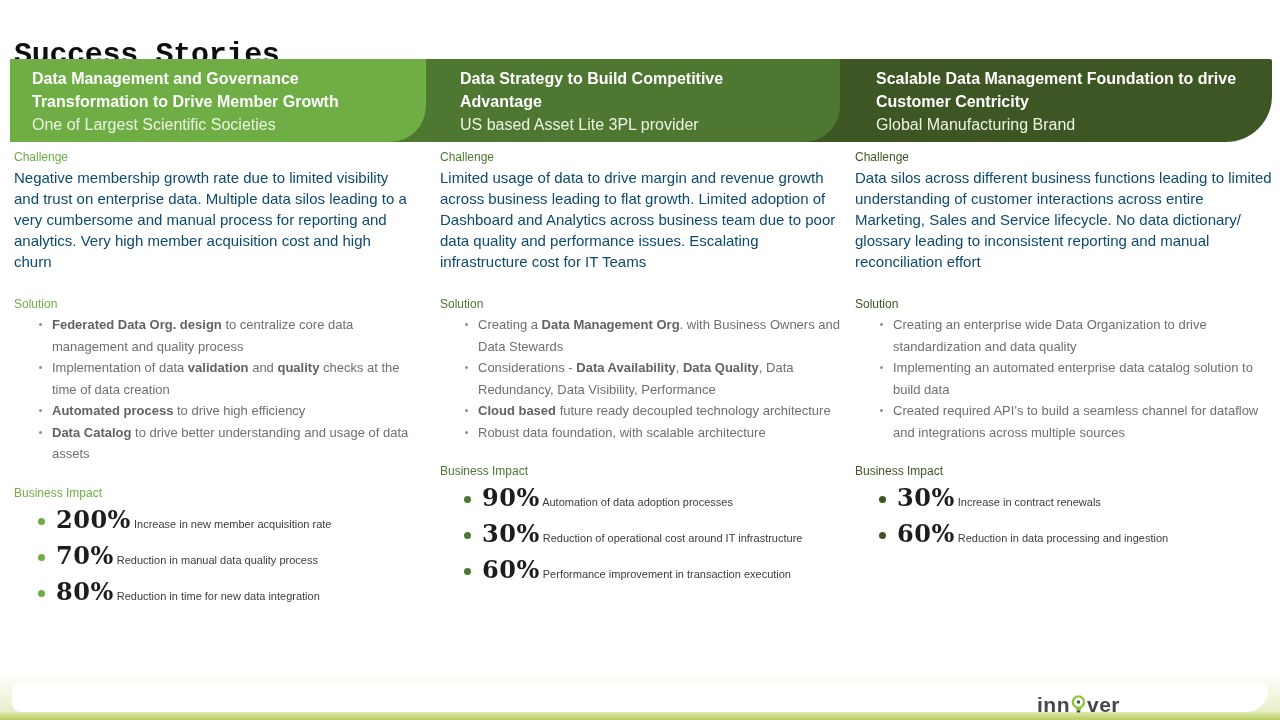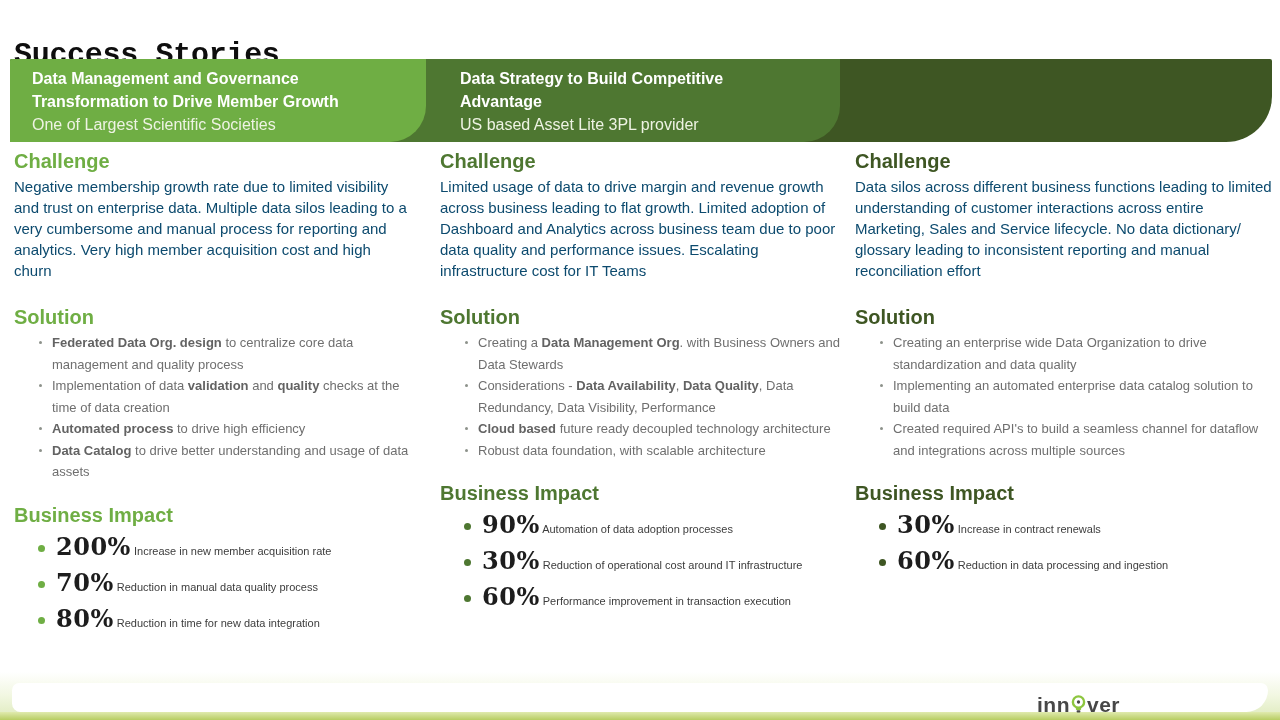--- a/index.html
+++ b/index.html
@@ -22,21 +22,21 @@
   .htitle{font-weight:700;font-size:16px;line-height:23px;}
   .hsub{font-weight:400;font-size:16px;line-height:23px;color:#eef3e3;}
   .h1{left:22px;width:348px;}
   .h2{left:450px;width:340px;}
   .h3{left:866px;width:388px;}
   
   .col{position:absolute;top:150px;}
   .col-1{left:14px;width:398px;}
   .col-2{left:440px;width:404px;}
   .col-3{left:855px;width:420px;}
-  .label{font-size:20px;font-weight:700;color:var(--accent);margin:0 0 3px 0;}
+  .label{font-size:12px;font-weight:400;color:var(--accent);margin:0 0 3px 0;}
   .challenge-text{margin:0;font-size:15px;line-height:21px;color:#0c4a6e;}
   .sec.solution{margin-top:25px;}
   .sec.impact{margin-top:21px;}
   .sol-list{list-style:none;margin:2px 0 0 0;padding:0 0 0 24px;
     font-size:13px;line-height:21.5px;color:#6f6f6f;}
   .sol-list li{position:relative;padding-left:14px;}
   .sol-list li::before{content:"";position:absolute;left:1px;top:9px;
     width:3px;height:3px;border-radius:50%;background:#8d928b;}
   .sol-list .b{font-weight:700;color:#636363;}
   .impact-list{list-style:none;margin:7px 0 0 0;padding:0 0 0 24px;}
@@ -68,20 +68,24 @@
   <div class="seg seg3"></div>
   <div class="seg seg2"></div>
   <div class="seg seg1"></div>
   <div class="htext h1">
     <div class="htitle">Data Management and Governance Transformation to Drive Member Growth</div>
     <div class="hsub">One of Largest Scientific Societies</div>
   </div>
   <div class="htext h2">
     <div class="htitle">Data Strategy to Build Competitive Advantage</div>
     <div class="hsub">US based Asset Lite 3PL provider</div>
+  </div>
+  <div class="htext h3">
+    <div class="htitle">Scalable Data Management Foundation to drive Customer Centricity</div>
+    <div class="hsub">Global Manufacturing Brand</div>
   </div>
 </div>
 
 <section class="col col-1" style="--accent: #6FAE44;">
   <div class="sec challenge">
     <h3 class="label challenge-label">Challenge</h3>
     <p class="challenge-text">Negative membership growth rate due to limited visibility and trust on enterprise data. Multiple data silos leading to a very cumbersome and manual process for reporting and analytics. Very high member acquisition cost and high churn</p>
   </div>
   <div class="sec solution">
     <h3 class="label solution-label">Solution</h3>

